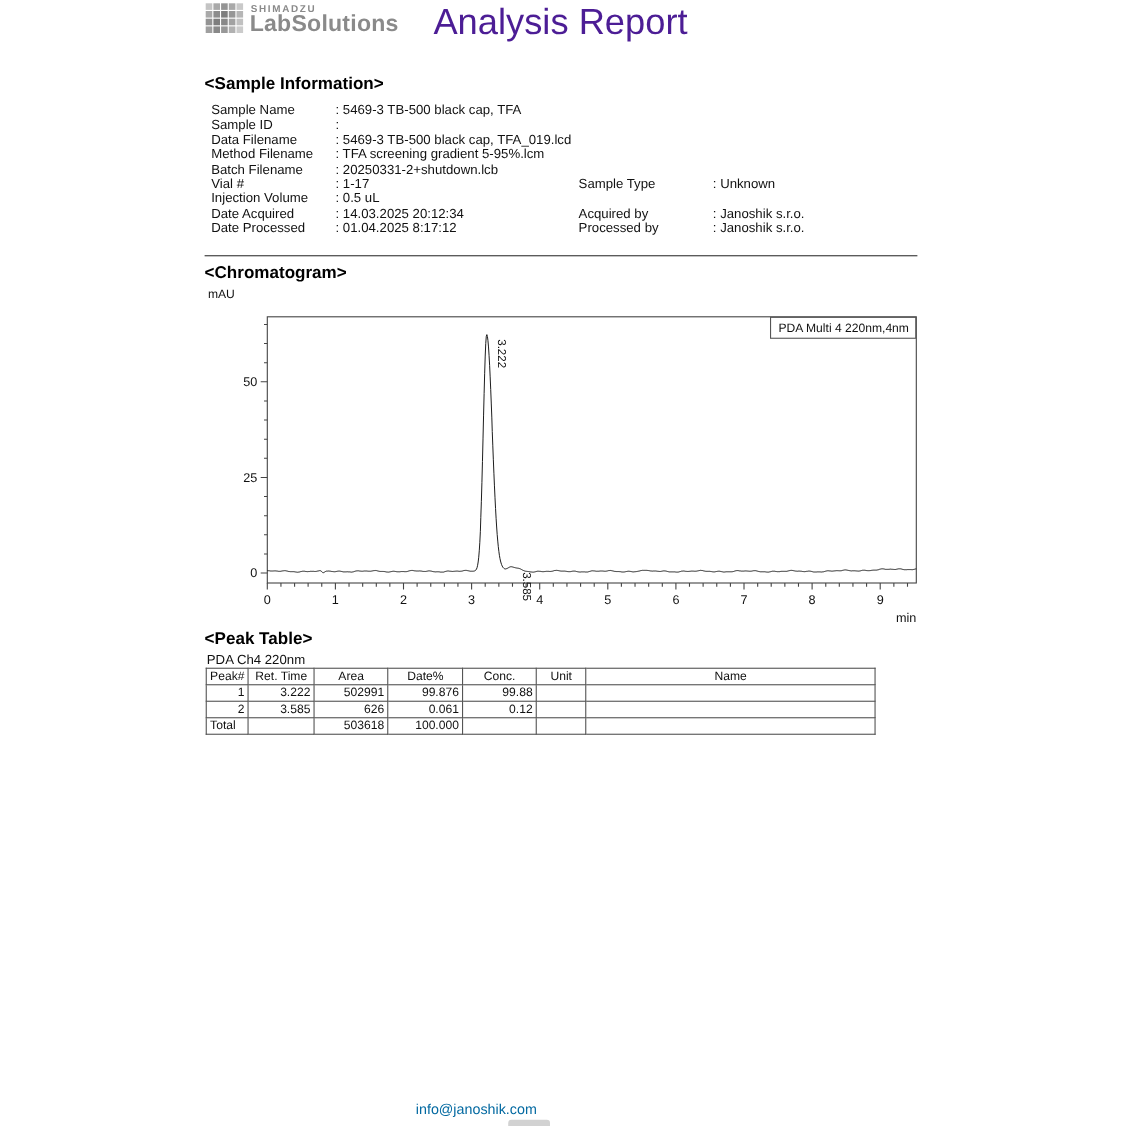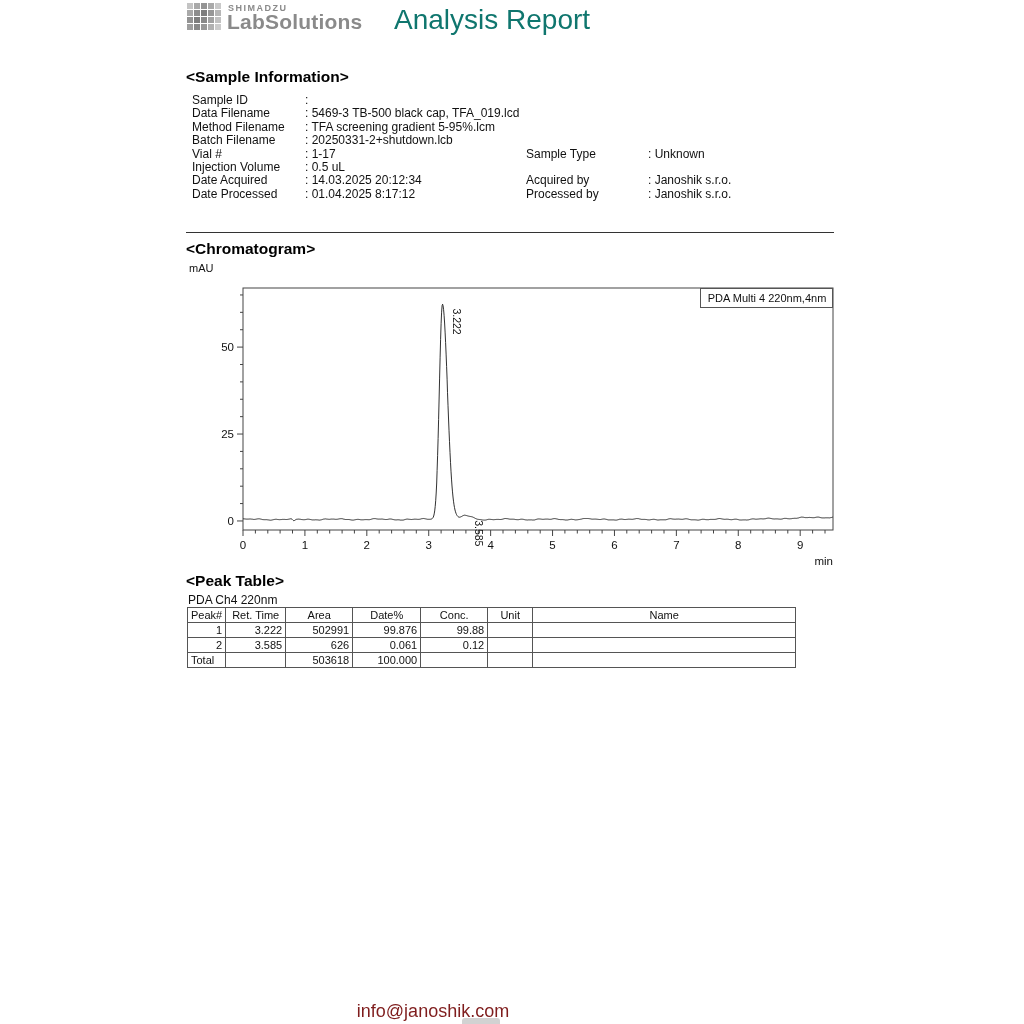--- a/index.html
+++ b/index.html
@@ -8,21 +8,21 @@
     font-family:"Liberation Sans", sans-serif;color:#111;overflow:hidden;
     margin:0 auto;
   }
   .abs{position:absolute;}
   
   .logo-grid{left:187px;top:3px;width:36px;height:29px;display:grid;
     grid-template-columns:repeat(5,6px);grid-template-rows:repeat(4,6px);gap:1px;}
   .logo-grid div{width:6px;height:6px;}
   .brand{left:228px;top:3px;font-size:9px;font-weight:bold;letter-spacing:1.5px;color:#8a8a8a;}
   .product{left:227px;top:10px;font-size:21px;font-weight:bold;color:#8a8a8a;letter-spacing:0.2px;}
-  .report-title{left:394px;top:0px;font-size:28px;color:#0f766e;line-height:40px;}
+  .report-title{left:394px;top:0px;font-size:33px;color:#4c1d95;line-height:40px;}
   
   .sec-head{font-size:15.5px;font-weight:bold;color:#000;}
   
   .info-rows{left:192px;top:94px;width:700px;font-size:12px;line-height:13.4px;}
   .info-row{position:relative;height:13.4px;white-space:nowrap;}
   .info-row .lbl{position:absolute;left:0;}
   .info-row .val{position:absolute;left:113px;}
   .info-row .rlbl{position:absolute;left:334px;}
   .info-row .rval{position:absolute;left:456px;}
   .divider{left:186px;top:232px;width:648px;height:1px;background:#333;}
@@ -35,21 +35,21 @@
     padding-left:42px;
   }
   table.peaks td,table.peaks th{
     border:1px solid #555;height:14px;padding:0 3px;overflow:hidden;white-space:nowrap;
     font-weight:normal;
   }
   table.peaks th{text-align:center;}
   td.num{text-align:right;}
   td.txt{text-align:left;}
   
-  .footer-email{left:0;top:1001px;width:866px;text-align:center;font-size:18px;color:#7f1d1d;}
+  .footer-email{left:0;top:1001px;width:866px;text-align:center;font-size:13px;color:#0369a1;}
   .stamp-cut{left:462px;top:1018px;width:38px;height:6px;background:#d2d2d2;border-radius:3px 3px 0 0;}
   svg text{font-family:"Liberation Sans", sans-serif;}
 </style>
 </head>
 <body>
 
 <div class="page">
 
   <div class="abs logo-grid" id="logoGrid">
       <div style="background:#c4c4c4"></div>
@@ -72,20 +72,26 @@
       <div style="background:#989898"></div>
       <div style="background:#b1b1b1"></div>
       <div style="background:#cbcbcb"></div>
     </div>
   <div class="abs brand">SHIMADZU</div>
   <div class="abs product">LabSolutions</div>
   <div class="abs report-title">Analysis Report</div>
 
   <div class="abs sec-head" style="left:186px;top:68px;">&lt;Sample Information&gt;</div>
   <div class="abs info-rows" id="infoRows">
+  <div class="info-row">
+    <span class="lbl">Sample Name</span>
+    <span class="val">: 5469-3 TB-500 black cap, TFA</span>
+    <span class="rlbl"></span>
+    <span class="rval"></span>
+  </div>
   <div class="info-row">
     <span class="lbl">Sample ID</span>
     <span class="val">:</span>
     <span class="rlbl"></span>
     <span class="rval"></span>
   </div>
   <div class="info-row">
     <span class="lbl">Data Filename</span>
     <span class="val">: 5469-3 TB-500 black cap, TFA_019.lcd</span>
     <span class="rlbl"></span>

